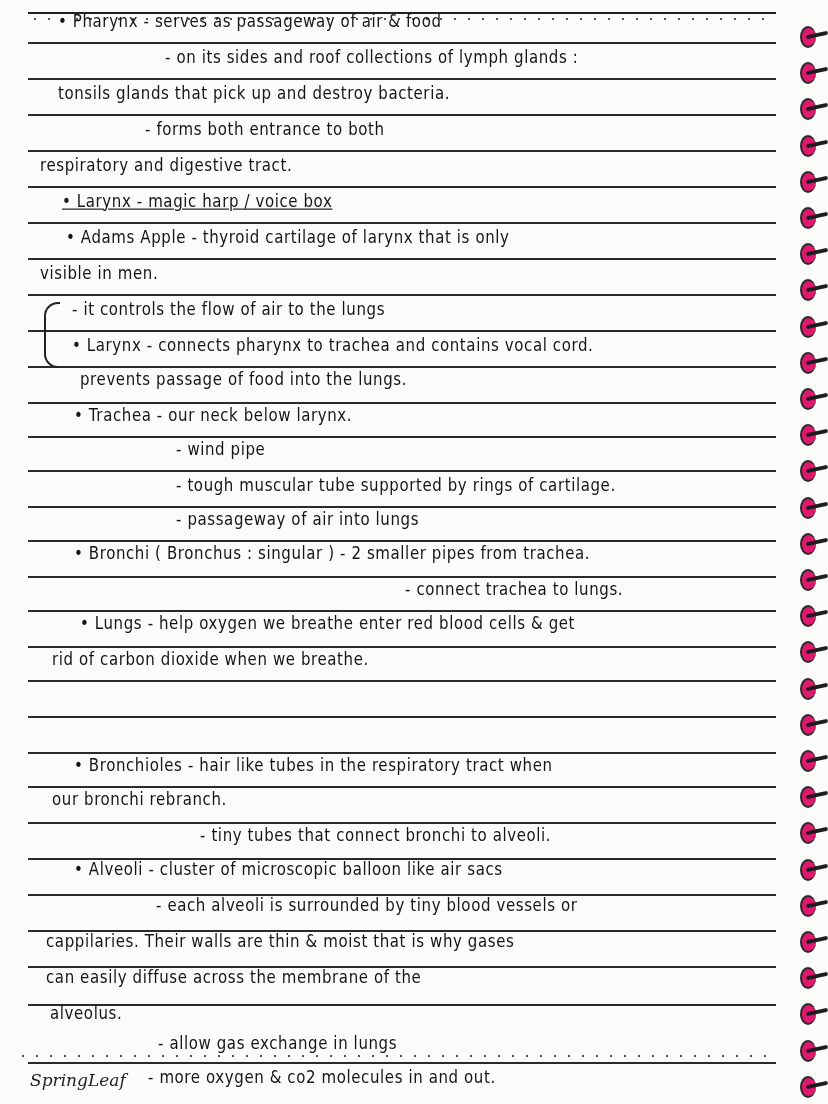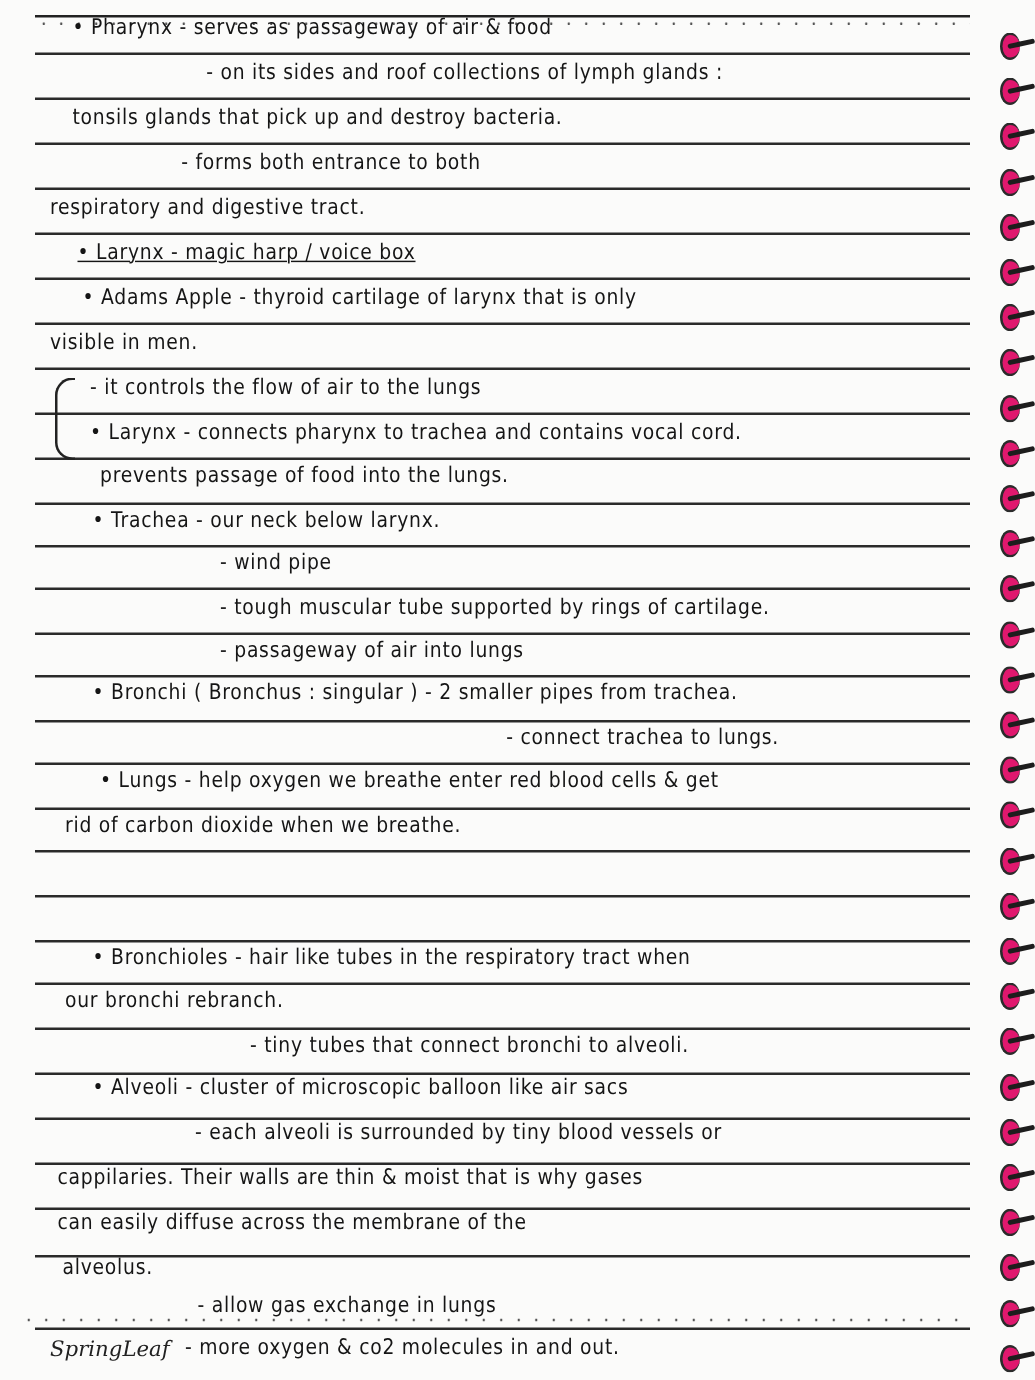--- a/index.html
+++ b/index.html
@@ -35,21 +35,21 @@
   .line {
     position:absolute; white-space:nowrap;
     font-family: "DejaVu Sans", sans-serif;
     font-size:15px; letter-spacing:0.6px;
     color:#151515;
     transform: scaleY(1.15);
     transform-origin: left bottom;
   }
   .under { text-decoration: underline; text-decoration-thickness:1px; }
   .brand {
-    position:absolute; left:40px; top:1070px;
+    position:absolute; left:30px; top:1070px;
     font-family: "DejaVu Serif", serif; font-style:italic; font-size:17px;
     color:#222;
   }
   .spiral {
     position:absolute; right:0; top:0; width:36px; height:1104px;
   }
   .ring {
     position:absolute; right:2px; width:30px; height:22px;
   }
   .ring .loop {

